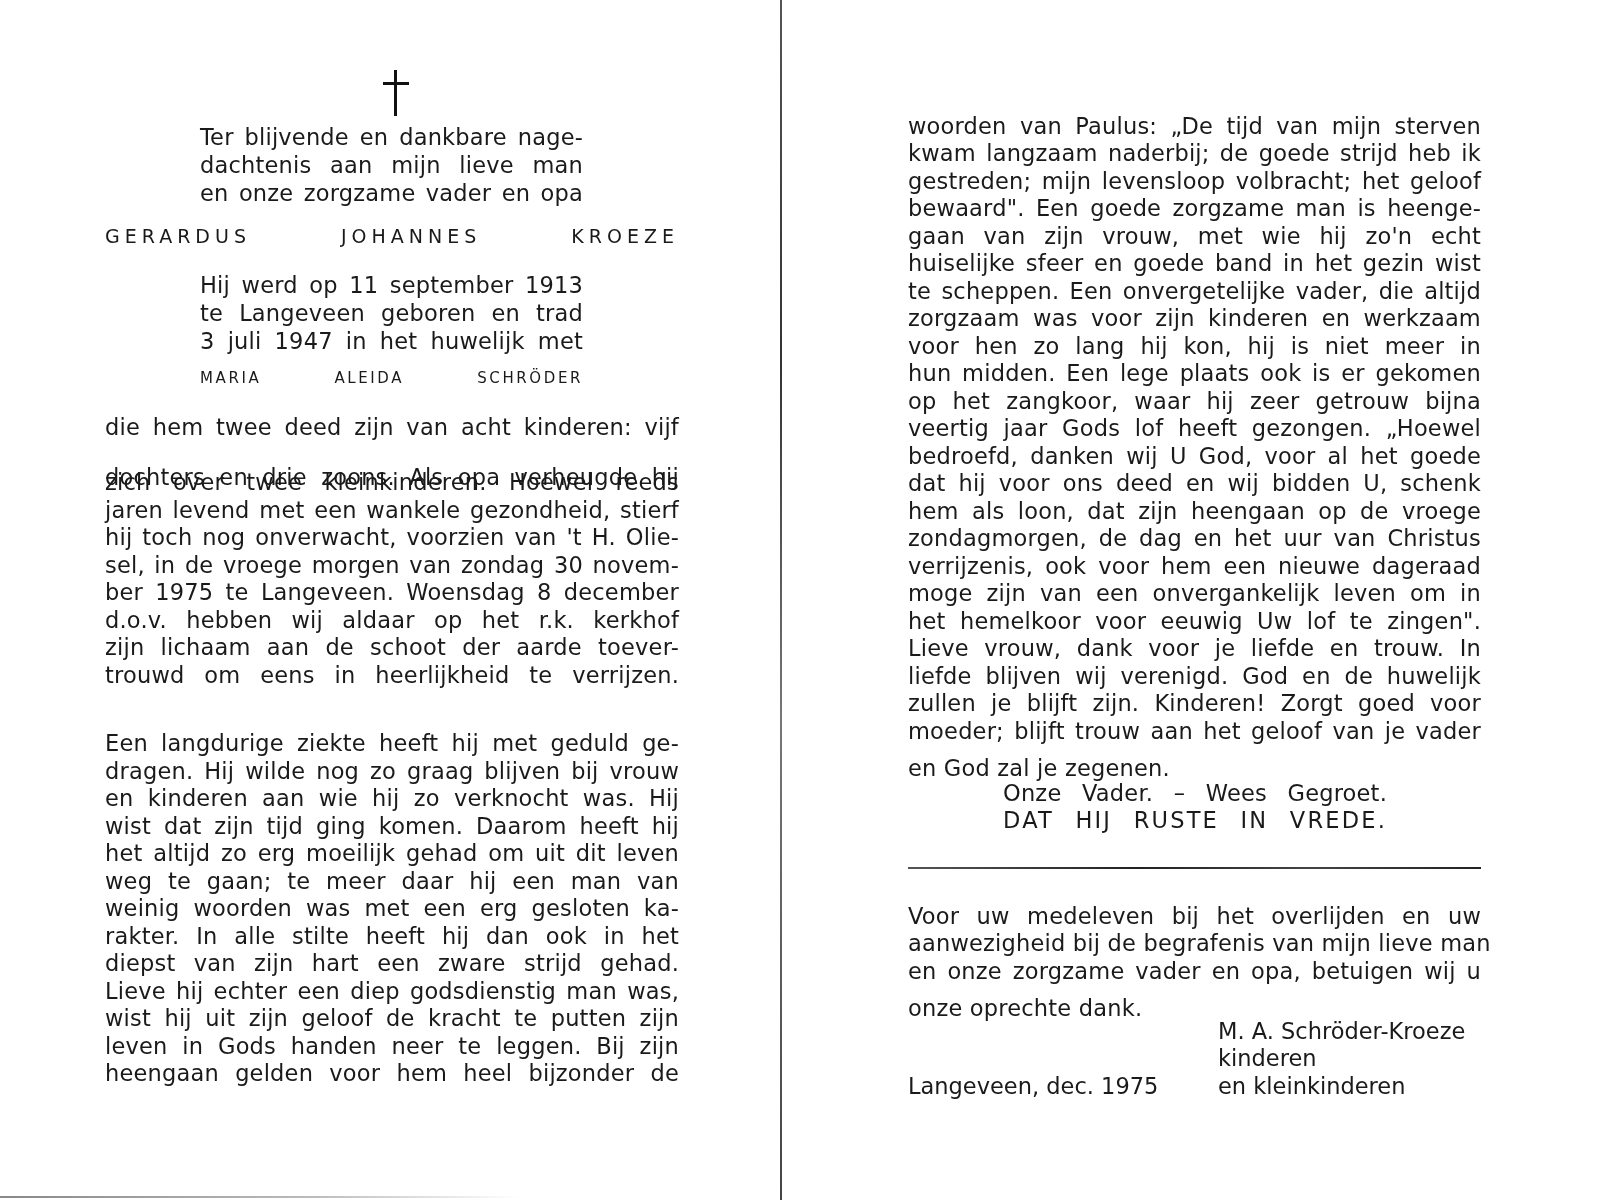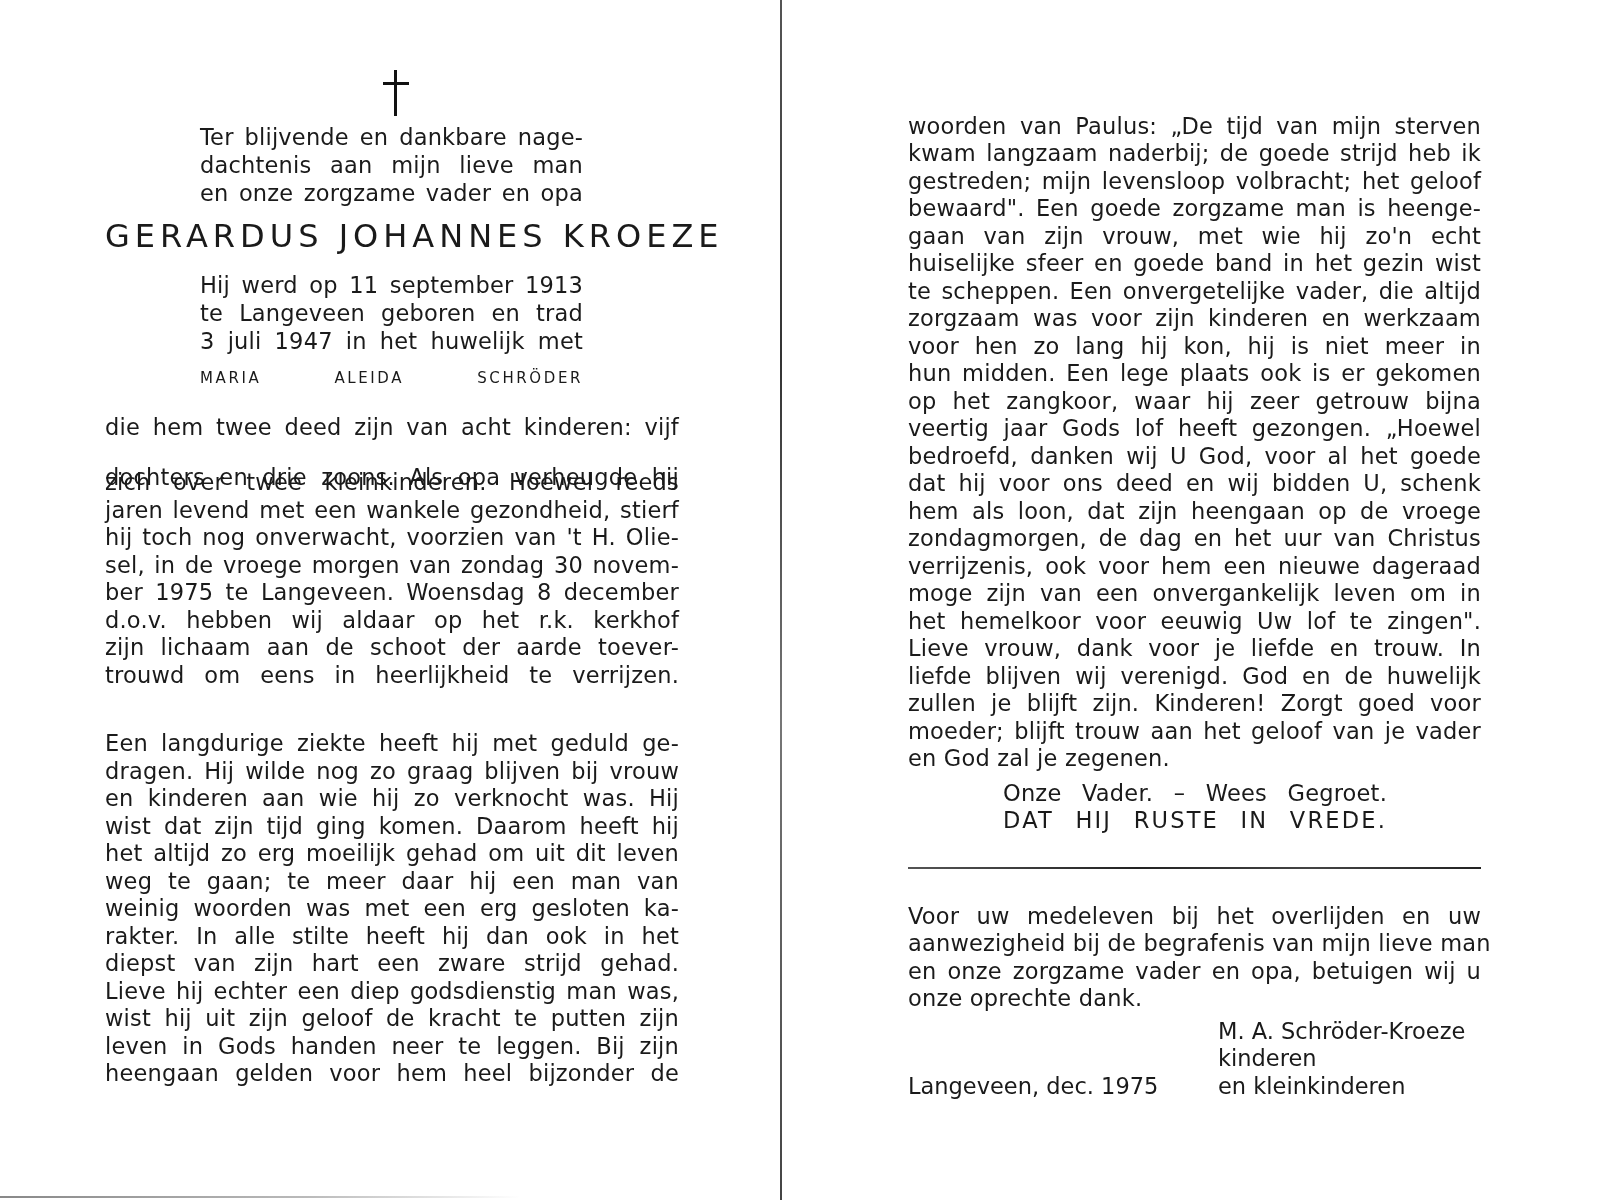--- a/index.html
+++ b/index.html
@@ -16,29 +16,29 @@
     position: absolute; left: 0; top: 1196px; width: 520px; height: 2px;
     background: linear-gradient(90deg, #888, #bbb 60%, rgba(255,255,255,0));
   }
   .col-left { position: absolute; left: 105px; top: 0; width: 574px; }
   .col-right { position: absolute; left: 908px; top: 0; width: 573px; }
   .line {
     position: absolute; left: 0; right: 0; height: 28px;
     font-size: 22.5px; line-height: 28px; white-space: nowrap;
     text-align: justify; text-align-last: justify; letter-spacing: 0.2px;
   }
-  .line.last { text-align-last: left; }
+  .line.last { text-align-last: left; margin-top: 10px; }
   .cross {
     position: absolute; left: 278px; top: 70px; width: 26px; height: 46px;
   }
   .cross::before { content: ""; position: absolute; left: 11px; top: 0; width: 3px; height: 46px; background: #111; }
   .cross::after  { content: ""; position: absolute; left: 0; top: 12px; width: 26px; height: 3px; background: #111; }
   .indent { left: 95px; right: 96px; }
   .caps-name {
-    font-size: 32px; letter-spacing: 5px; text-align: justify; text-align-last: justify;
+    font-size: 19px; letter-spacing: 5px; text-align: justify; text-align-last: justify;
   }
   .spouse { font-size: 15px; letter-spacing: 2.6px; text-align-last: justify; }
   .prayer { left: 95px; right: 94px; text-align-last: justify; }
   .rip { left: 95px; right: 94px; letter-spacing: 2.2px; text-align-last: justify; }
   .divider {
     position: absolute; left: 0; width: 573px; height: 2px; top: 867px;
     background: linear-gradient(90deg, #555 0%, #222 40%, #444 70%, #222 100%);
   }
   .sig { position: absolute; height: 28px; font-size: 22.5px; line-height: 28px; white-space: nowrap; }
 </style>

